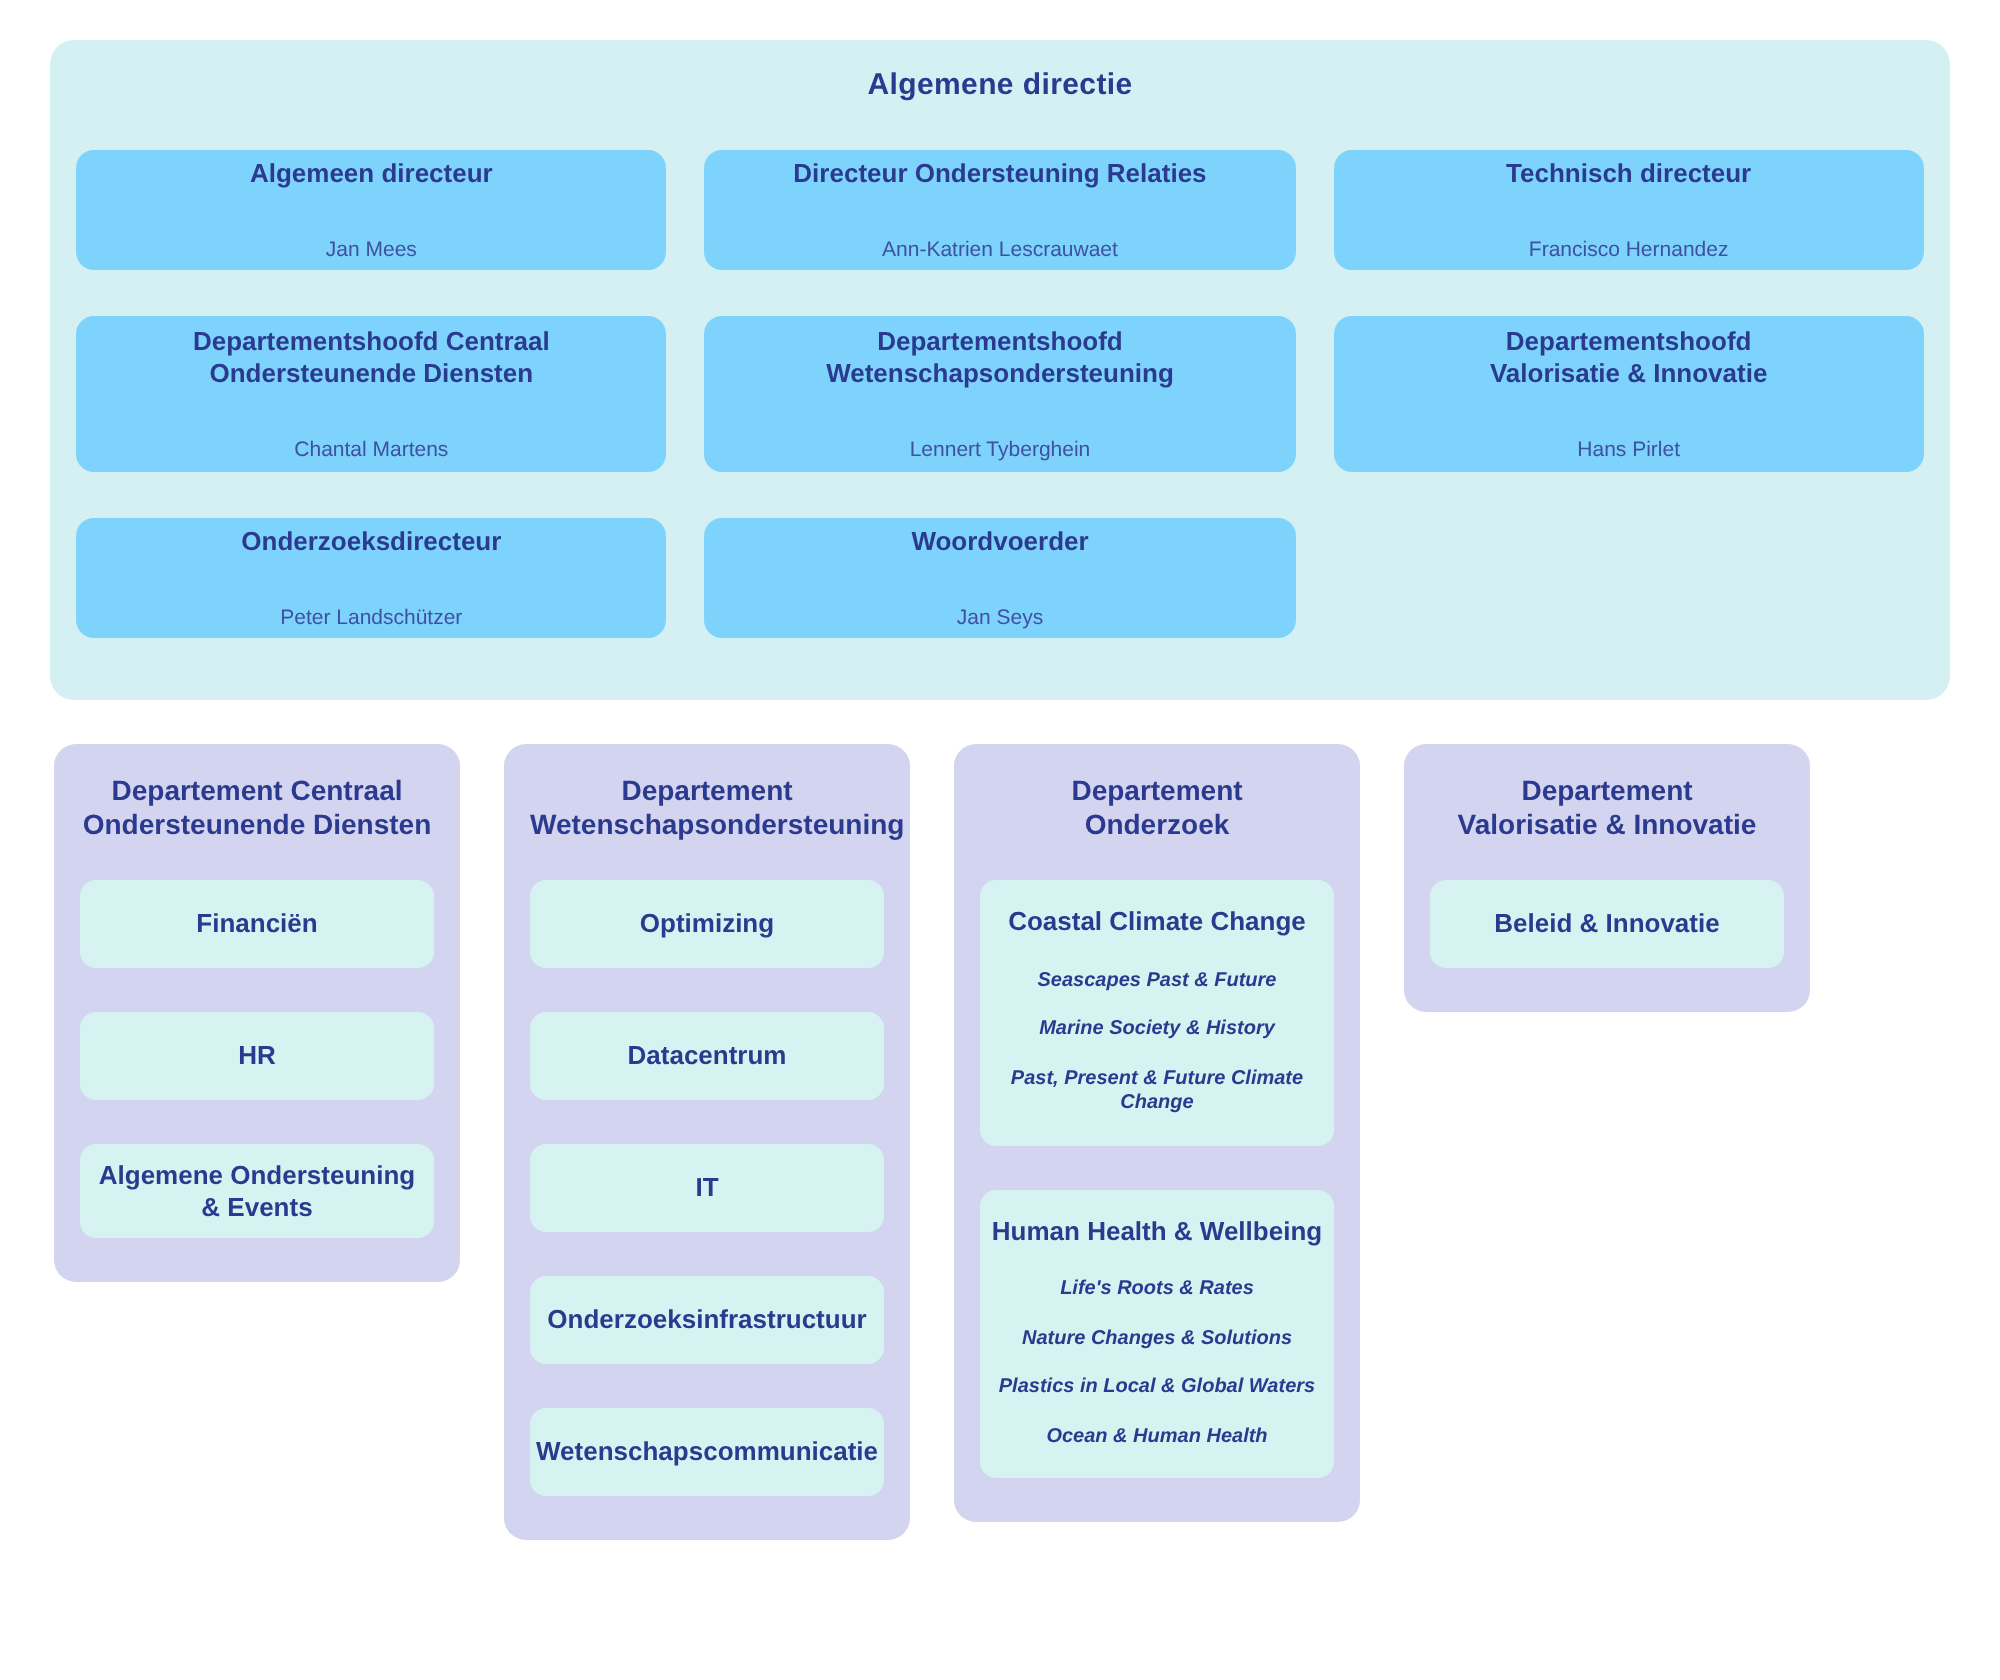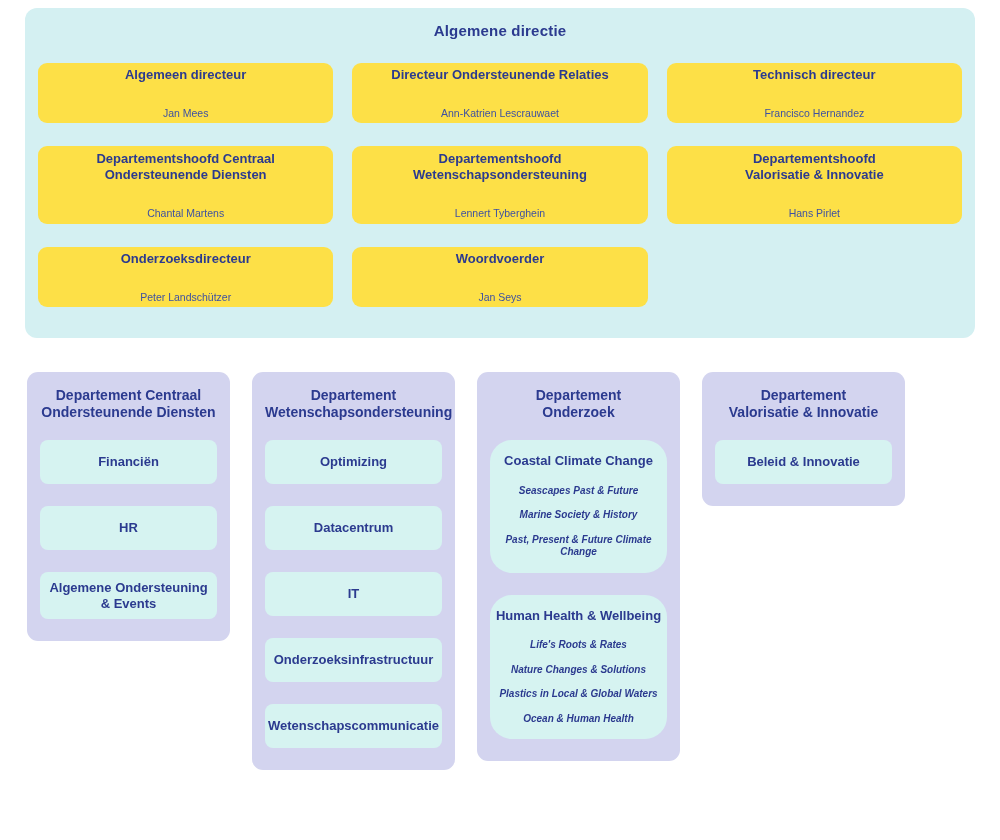--- a/index.html
+++ b/index.html
@@ -7,21 +7,21 @@
   body {
     font-family: "Liberation Sans", sans-serif;
     color: #2b3a8f;
     overflow: hidden;
   }
   .org-chart { width: 1000px; height: 840px; position: relative; }
 
   
   .directie-panel {
     position: absolute;
-    left: 25px; top: 8px;
+    left: 25px; top: 20px;
     width: 950px; height: 330px;
     background: #d4f0f2;
     border-radius: 12px;
     padding: 14px 13px 0 13px;
   }
   .directie-title {
     text-align: center;
     font-size: 15px;
     font-weight: bold;
     color: #2b3a8f;
@@ -29,21 +29,21 @@
   }
   .directie-grid {
     margin-top: 24px;
     display: grid;
     grid-template-columns: 1fr 1fr 1fr;
     grid-template-rows: 60px 78px 60px;
     column-gap: 19px;
     row-gap: 23px;
   }
   .card {
-    background: #fde047;
+    background: #7dd3fc;
     border-radius: 9px;
     display: flex;
     flex-direction: column;
     align-items: center;
     justify-content: center;
     text-align: center;
     padding: 4px 10px;
   }
   .card .role {
     font-size: 13px;
@@ -94,21 +94,21 @@
     padding: 8px 4px;
   }
   .unit + .unit { margin-top: 22px; }
   .unit-label {
     font-size: 13px;
     font-weight: bold;
     line-height: 1.2;
     white-space: pre-line;
     color: #2b3a8f;
   }
-  .unit-research { padding: 13px 2px 14px 2px; border-radius: 22px; }
+  .unit-research { padding: 13px 2px 14px 2px; }
   .unit-research .unit-label { margin-bottom: 4px; }
   .research-item {
     margin-top: 12px;
     font-size: 10px;
     font-weight: bold;
     font-style: italic;
     line-height: 1.25;
     white-space: pre-line;
     color: #2b3a8f;
   }
@@ -120,21 +120,21 @@
 
   <div class="directie-panel">
     <div class="directie-title">Algemene directie</div>
 
     <div class="directie-grid">
       <div class="card">
         <div class="role">Algemeen directeur</div>
         <div class="person">Jan Mees</div>
       </div>
       <div class="card">
-        <div class="role">Directeur Ondersteunende Relaties</div>
+        <div class="role">Directeur Ondersteuning Relaties</div>
         <div class="person">Ann-Katrien Lescrauwaet</div>
       </div>
       <div class="card">
         <div class="role">Technisch directeur</div>
         <div class="person">Francisco Hernandez</div>
       </div>
       <div class="card">
         <div class="role">Departementshoofd Centraal
 Ondersteunende Diensten</div>
         <div class="person">Chantal Martens</div>

